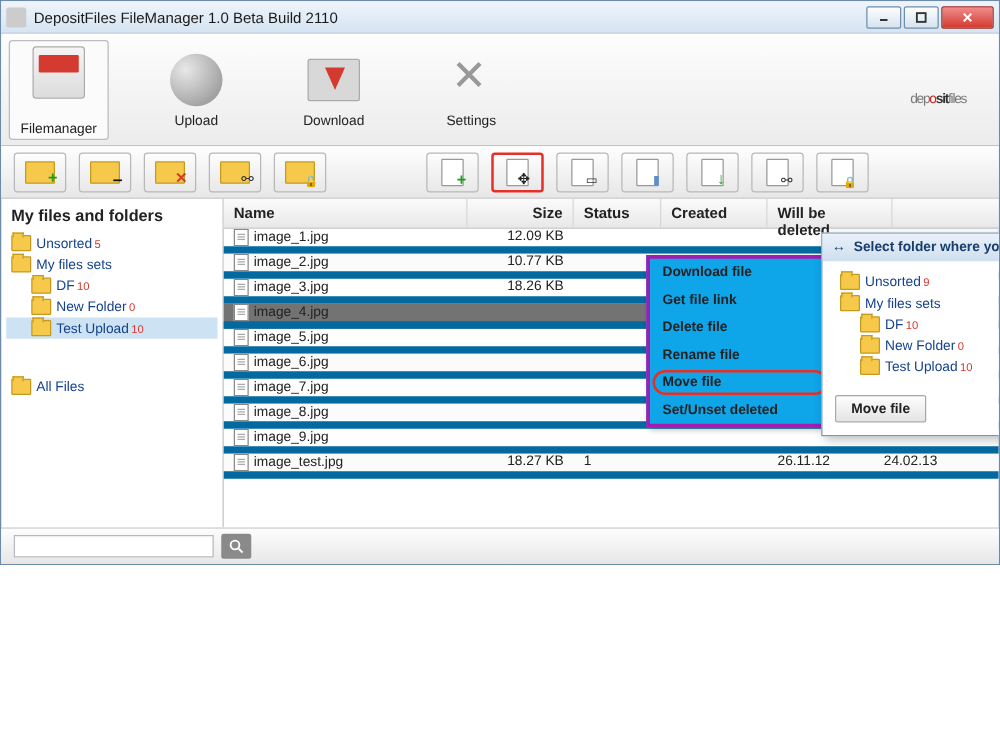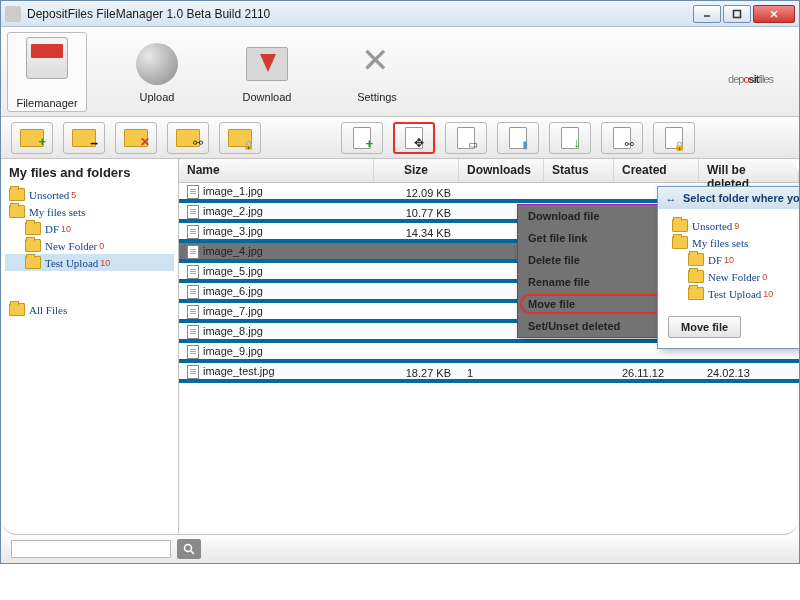--- a/index.html
+++ b/index.html
@@ -1,64 +1,64 @@
 <!DOCTYPE html>
 <html><head>
 <meta charset="utf-8">
 <style>
 * { box-sizing: border-box; margin: 0; padding: 0; font-family: Tahoma, Arial, sans-serif; font-size: 11px; }
 body { background: #fff; width: 800px; height: 600px; overflow: hidden; position: relative; }
-.window { width: 800px; height: 564px; border: 1px solid #6b8ba8; background: #fff; display: flex; flex-direction: column; }
+.window { width: 800px; height: 452px; border: 1px solid #6b8ba8; background: #fff; display: flex; flex-direction: column; }
 .titlebar { height: 26px; background: linear-gradient(#eef4fb, #d6e4f2); display: flex; align-items: center; padding: 0 4px; border-bottom: 1px solid #a9c0d7; }
 .titlebar .appicon { width: 16px; height: 16px; background: #ccc; margin-right: 6px; border-radius: 2px; }
 .titlebar .title { flex: 1; font-size: 12px; color: #1a1a1a; }
 .titlebar .winbtns { display: flex; gap: 2px; }
 .winbtn { width: 28px; height: 18px; border: 1px solid #6f8fae; border-radius: 2px; display: flex; align-items: center; justify-content: center; font-size: 10px; background: linear-gradient(#fdfdfe,#d7e3ef); cursor: pointer; }
 .winbtn.close { background: linear-gradient(#f08c8c,#d43a2f); color: #fff; border-color: #a02d24; width: 42px; }
 .winbtn.close svg { stroke: #fff; }
 .maintoolbar { height: 90px; background: linear-gradient(#fdfdfd,#ececec); border-bottom: 1px solid #c3c3c3; display: flex; align-items: center; padding: 4px 6px; }
 .bigbtn { width: 80px; height: 80px; display: flex; flex-direction: column; align-items: center; justify-content: center; border: 1px solid transparent; border-radius: 3px; margin-right: 30px; cursor: pointer; }
 .bigbtn.active { background: #fbfbfb; border: 1px solid #bcbcbc; gap: 12px; }
 .bigbtn .bigicon { width: 48px; height: 48px; display: flex; align-items: center; justify-content: center; }
 .bigbtn .biglabel { font-size: 11px; color: #222; margin-top: 3px; }
 .logo { margin-left: auto; margin-right: 20px; font-size: 34px; font-weight: 300; color: #7a7a7a; letter-spacing: -1px; }
 .logo .accent { color: #d4201e; font-weight: 400; }
 .logo .bold { color: #333; font-weight: 600; }
 .actiontoolbar { height: 42px; background: linear-gradient(#fefefe,#e7e7e7); border-bottom: 1px solid #c3c3c3; display: flex; align-items: center; padding: 0 10px; gap: 10px; }
 .tbtn { width: 42px; height: 32px; border: 1px solid #b8b8b8; border-radius: 3px; background: linear-gradient(#fdfdfd,#e8e8e8); display: flex; align-items: center; justify-content: center; cursor: pointer; }
 .tbtn.highlight { border: 2px solid #e63027; }
 .tbgap { width: 60px; }
-.content { flex: 1; display: flex; overflow: hidden; border-bottom: 1px solid #c3c3c3; border-radius: 16px; }
+.content { flex: 1; display: flex; overflow: hidden; border-bottom: 1px solid #c3c3c3; }
 .sidebar { width: 210px; border-right: 1px solid #c3c3c3; padding: 6px 4px; overflow: auto; }
 .sidebar h3 { font-size: 13px; font-weight: bold; color: #222; margin-bottom: 6px; padding-left: 4px; }
 .tree { list-style: none; }
 .tree li { display: flex; align-items: center; padding: 2px 0 2px 4px; cursor: pointer; }
 .tree .indent1 { padding-left: 20px; }
 .tree li.sel { background: #cde3f3; }
 .foldericon { width: 16px; height: 13px; background: #f6c94a; border: 1px solid #c49a1f; border-radius: 1px; margin-right: 4px; position: relative; }
 .foldericon::before { content: ""; position: absolute; top: -3px; left: 0; width: 7px; height: 3px; background: #f6c94a; border: 1px solid #c49a1f; border-bottom: none; }
-.tree .label { color: #15428b; font-family: Liberation Serif, serif; }
+.tree .label { color: #15428b; }
 .tree .sup { color: #d43a2f; font-size: 9px; vertical-align: super; margin-left: 2px; }
 .filelist { flex: 1; display: flex; flex-direction: column; position: relative; }
 .flheader { height: 24px; display: flex; background: linear-gradient(#fbfbfb,#e8e8e8); border-bottom: 1px solid #c3c3c3; }
 .flheader .col { padding: 4px 8px; font-weight: bold; color: #222; border-right: 1px solid #d7d7d7; font-size: 12px; }
-.flrow { height: 20px; display: flex; align-items: flex-end; border-bottom: 4px solid #0369a1; }
+.flrow { height: 20px; display: flex; align-items: flex-start; border-bottom: 6px solid #0369a1; }
 .flrow:nth-child(even) { background: #fbfbfb; }
 .flrow.sel { background: #737373; }
 .flrow .cell { padding: 0 8px; overflow: hidden; white-space: nowrap; color: #222; }
 .flrow .cell.size { text-align: right; }
 .fileicon { display: inline-block; width: 12px; height: 14px; background: #fff; border: 1px solid #888; margin-right: 4px; vertical-align: middle; position: relative; }
 .fileicon::after { content: ""; position: absolute; top: 3px; left: 2px; width: 6px; height: 1px; background: #aaa; box-shadow: 0 2px 0 #aaa, 0 4px 0 #aaa; }
 .c-name { width: 195px; }
 .c-size { width: 85px; }
 .c-dl { width: 85px; }
 .c-status { width: 70px; }
 .c-created { width: 85px; }
 .c-del { width: 100px; }
-.ctxmenu { position: absolute; left: 338px; top: 45px; width: 150px; background: #737373; border: 1px solid #a21caf; box-shadow: 2px 2px 5px rgba(0,0,0,0.3); z-index: 10; }
+.ctxmenu { position: absolute; left: 338px; top: 45px; width: 150px; background: #0ea5e9; border: 3px solid #a21caf; box-shadow: 2px 2px 5px rgba(0,0,0,0.3); z-index: 10; }
 .ctxmenu .item { padding: 5px 10px; cursor: pointer; font-weight: bold; color: #222; font-size: 11px; }
 .ctxmenu .item.ring { position: relative; }
 .ctxmenu .item.ring::after { content: ""; position: absolute; left: 2px; right: 2px; top: 1px; bottom: 1px; border: 2px solid #e63027; border-radius: 10px; pointer-events: none; }
 .dialog { position: absolute; left: 478px; top: 27px; width: 300px; background: #fff; border: 1px solid #7a98b6; box-shadow: 3px 3px 8px rgba(0,0,0,0.25); z-index: 20; }
 .dialog .dtitle { height: 22px; background: linear-gradient(#e9f1f9,#cfdeee); display: flex; align-items: center; padding: 0 6px; font-weight: bold; color: #163d6b; }
 .dialog .dtitle .dicon { width: 14px; height: 14px; margin-right: 5px; display: flex; align-items: center; justify-content: center; }
 .dialog .dbody { padding: 8px 10px; }
 .dialog .dfooter { padding: 6px 10px 10px; }
 .dialog .dbtn { padding: 4px 12px; background: linear-gradient(#fdfdfd,#e4e4e4); border: 1px solid #a8a8a8; border-radius: 2px; cursor: pointer; font-size: 11px; font-weight: bold; color: #222; }
 .statusbar { height: 28px; background: linear-gradient(#fdfdfd,#e7e7e7); display: flex; align-items: center; padding: 0 10px; gap: 6px; }
@@ -225,22 +225,21 @@
         <li>
             <span class="foldericon"></span>
             <span class="label">All Files</span>
           </li>
       </ul>
     </div>
 
     <div class="filelist">
       <div class="flheader">
         <div class="col c-name">Name</div>
-        <div class="col c-size" style="text-align:center">Size</div>
-        <div class="col c-dl">Downloads</div>
+        <div class="col c-size" style="text-align:right">Size</div>
         <div class="col c-status">Status</div>
         <div class="col c-created">Created</div>
         <div class="col c-del">Will be deleted</div>
       </div>
       <div id="file-rows">
           <div class="flrow">
     <div class="cell c-name"><span class="fileicon"></span>image_1.jpg</div>
     <div class="cell c-size size">12.09 KB</div>
     <div class="cell c-dl"></div>
     <div class="cell c-status"></div>
@@ -250,21 +249,21 @@
           <div class="flrow">
     <div class="cell c-name"><span class="fileicon"></span>image_2.jpg</div>
     <div class="cell c-size size">10.77 KB</div>
     <div class="cell c-dl"></div>
     <div class="cell c-status"></div>
     <div class="cell c-created"></div>
     <div class="cell c-del"></div>
           </div>
           <div class="flrow">
     <div class="cell c-name"><span class="fileicon"></span>image_3.jpg</div>
-    <div class="cell c-size size">14.34 KB</div>
+    <div class="cell c-size size">18.26 KB</div>
     <div class="cell c-dl"></div>
     <div class="cell c-status"></div>
     <div class="cell c-created"></div>
     <div class="cell c-del"></div>
           </div>
           <div class="flrow sel">
     <div class="cell c-name"><span class="fileicon"></span>image_4.jpg</div>
     <div class="cell c-size size"></div>
     <div class="cell c-dl"></div>
     <div class="cell c-status"></div>

